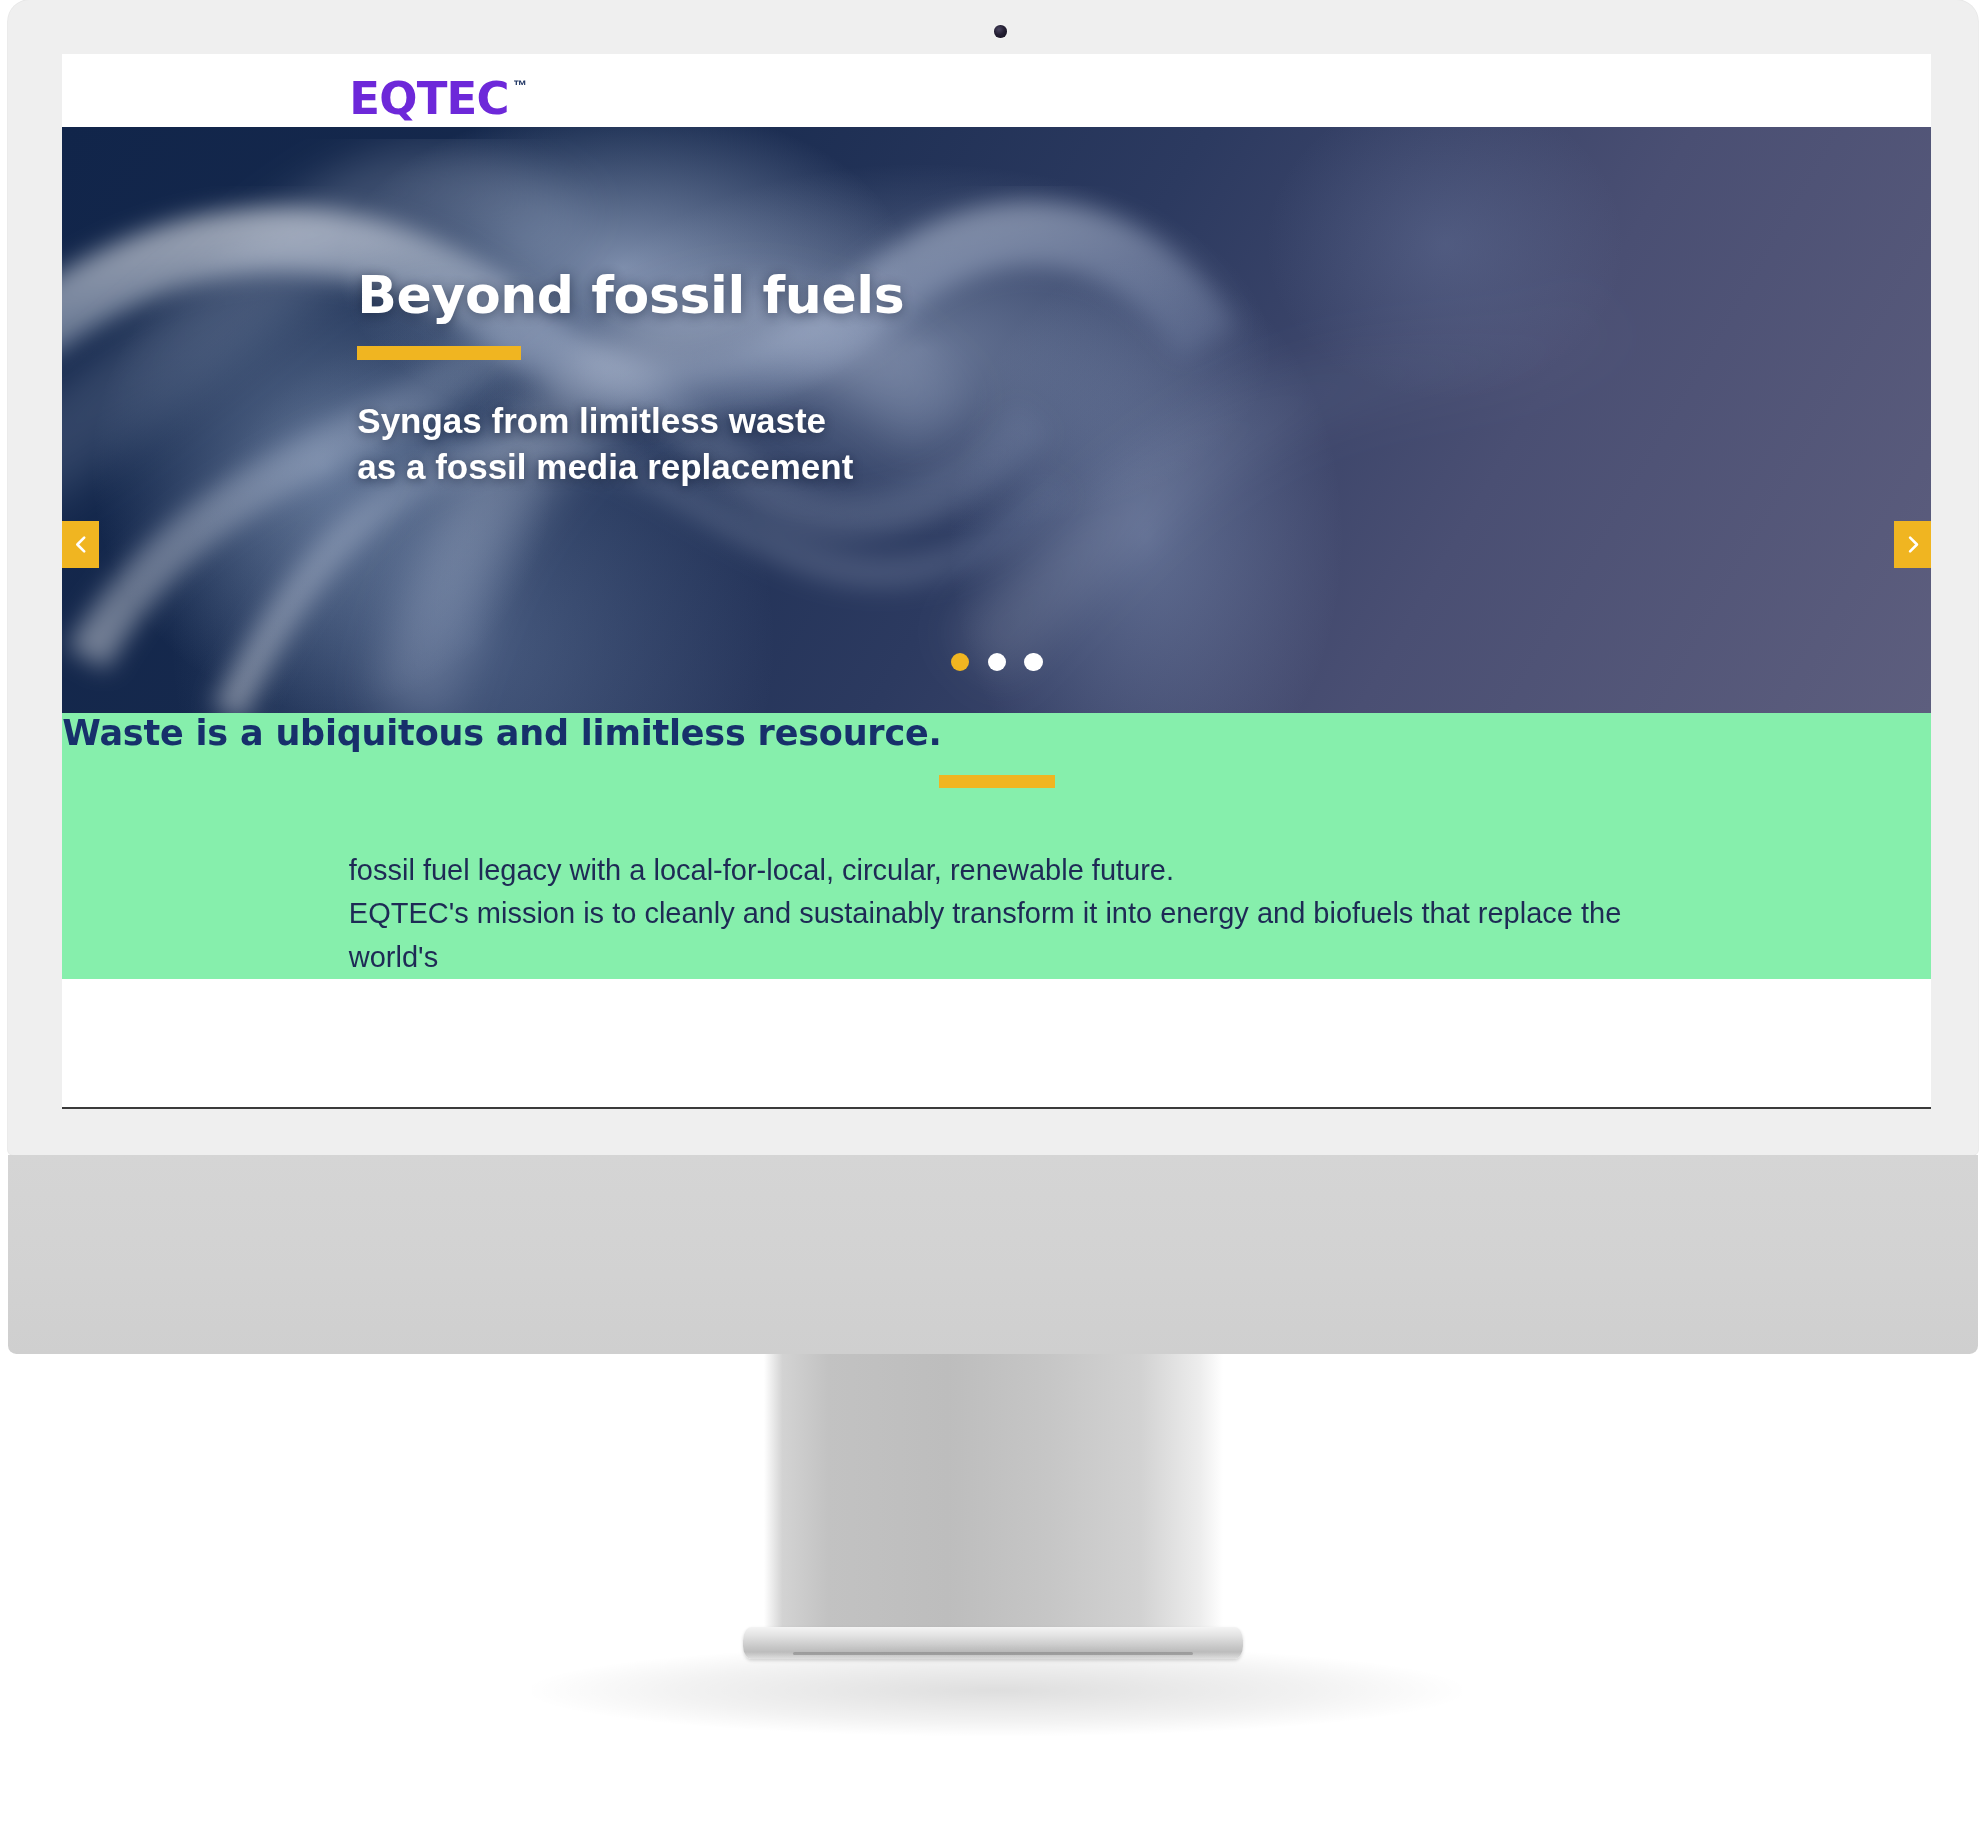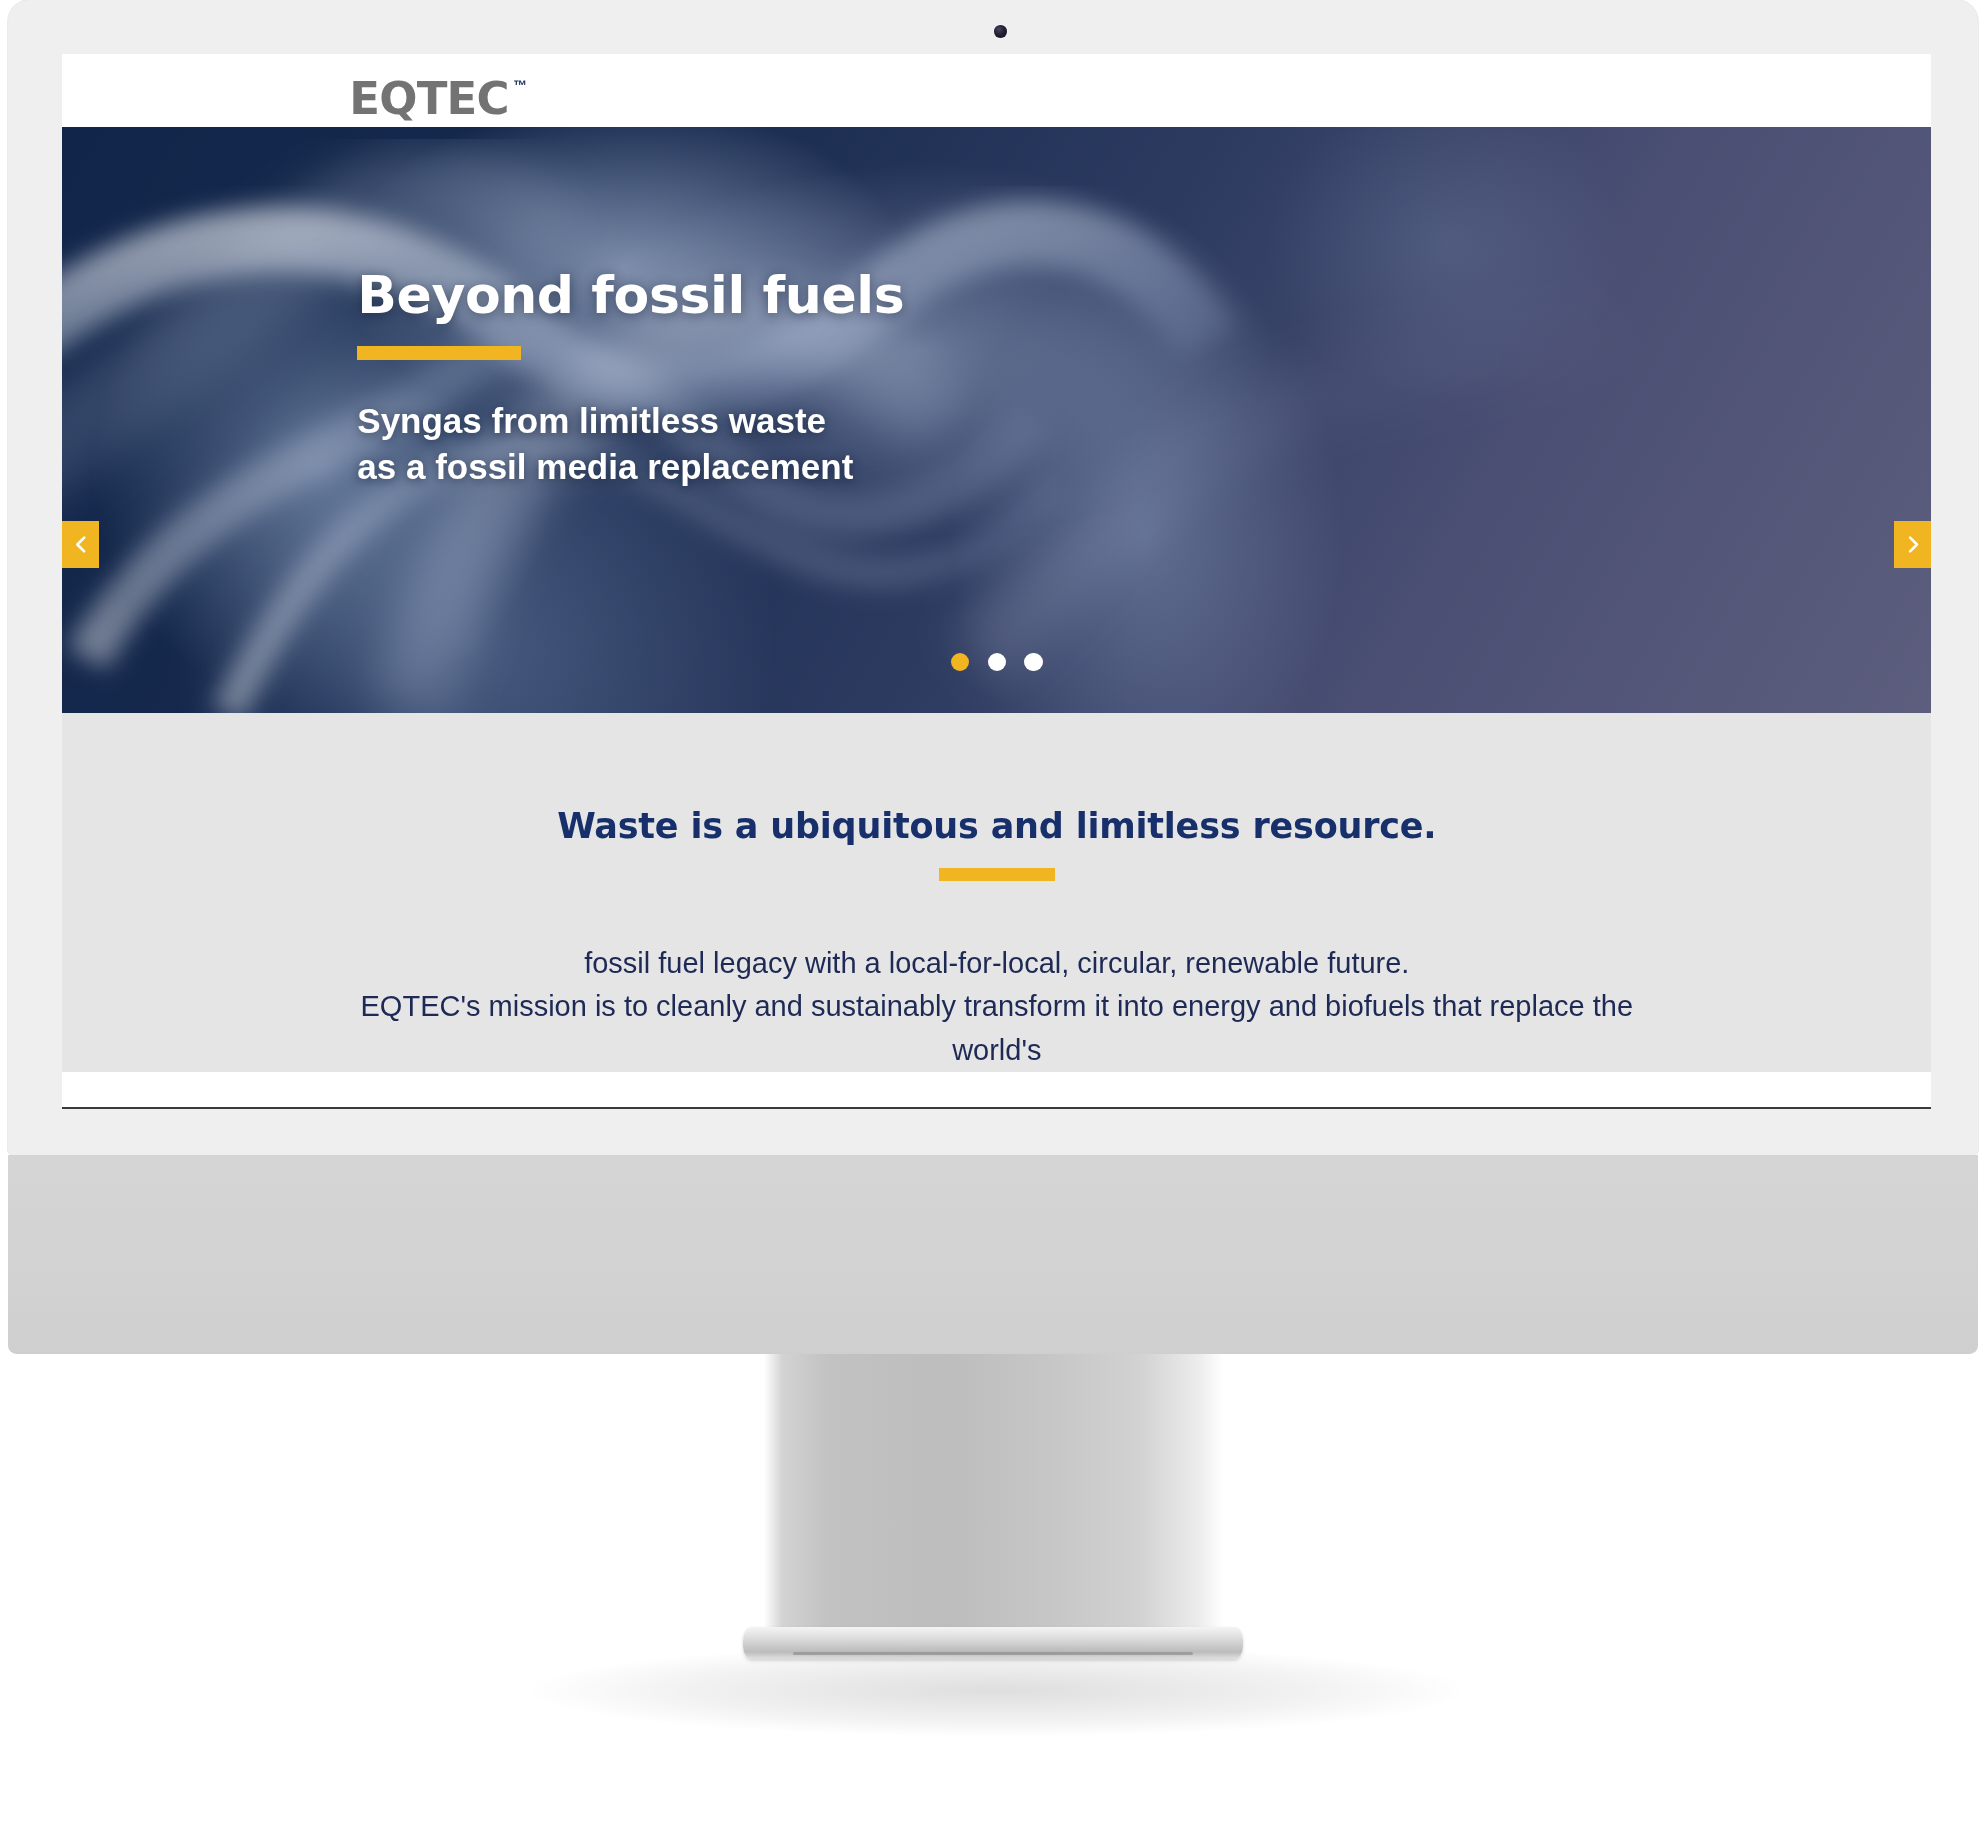--- a/index.html
+++ b/index.html
@@ -117,21 +117,21 @@
     position: absolute;
     left: 287px;
     top: 21.6px;
     display: flex;
     align-items: flex-start;
   }
   .logo-text {
     font-size: 45px;
     font-weight: 800;
     letter-spacing: -0.8px;
-    color: #737373;
+    color: #6d28d9;
     line-height: 1;
     font-family: "DejaVu Sans", sans-serif;
   }
   .logo-tm {
     font-size: 14px;
     font-weight: 700;
     color: #1b3160;
     margin-left: 4.2px;
     margin-top: 1.7px;
   }
@@ -258,23 +258,21 @@
   .dot {
     width: 18.3px; height: 18.3px;
     border-radius: 50%;
     background: #ffffff;
     cursor: pointer;
   }
   .dot.active { background: #f0b521; }
 
   
   .mission {
-    background: #e5e5e5;
-    padding-top: 93px;
-    text-align: center;
+    background: #86efac;
   }
   .mission-title {
     font-size: 35px;
     font-weight: 800;
     color: #17306b;
     letter-spacing: -0.2px;
     font-family: "DejaVu Sans", sans-serif;
   }
   .mission-rule {
     width: 116px;

